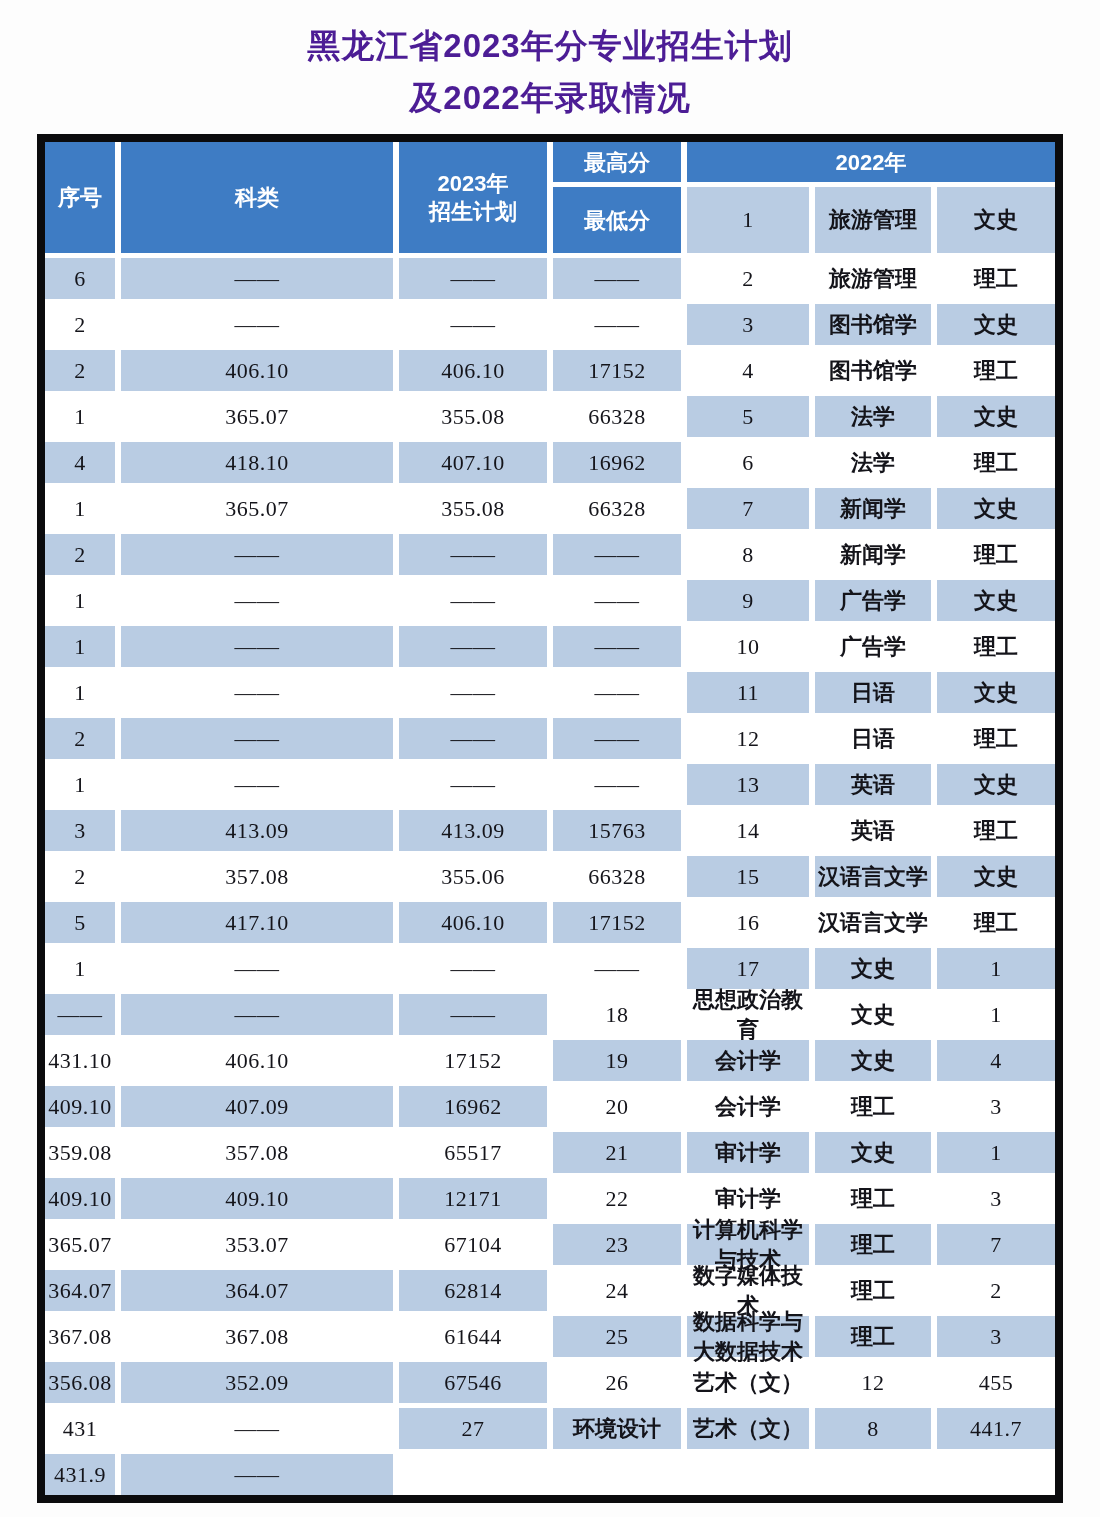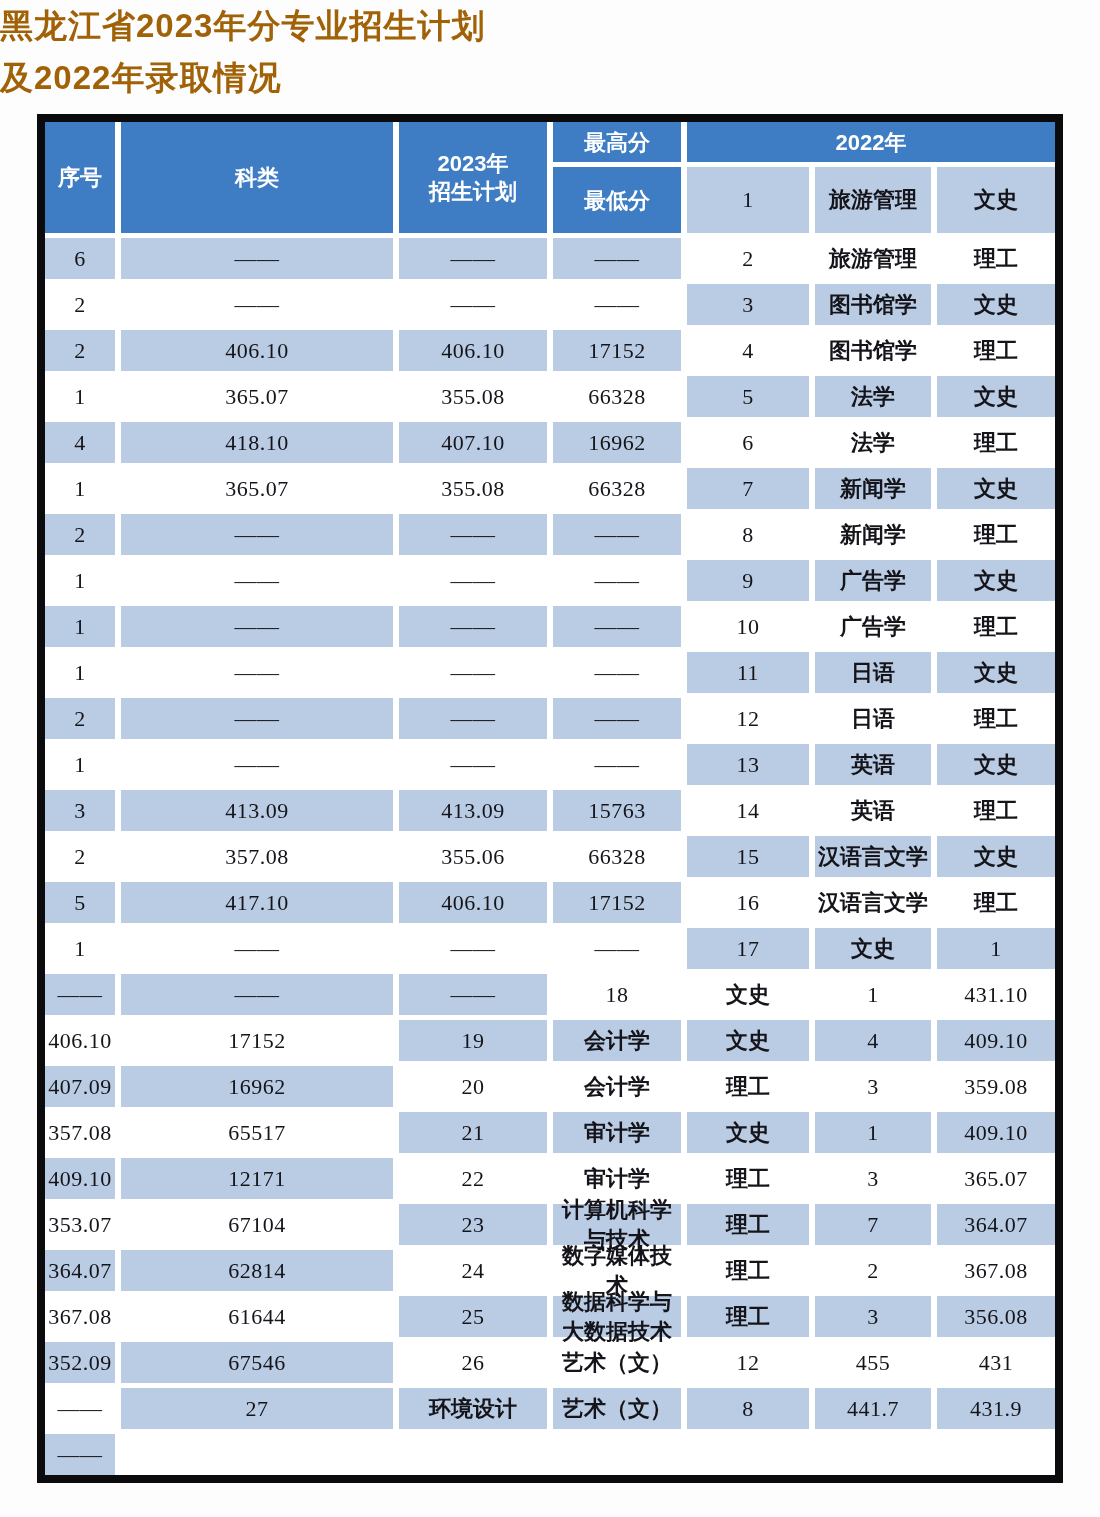--- a/index.html
+++ b/index.html
@@ -8,23 +8,25 @@
   }
   body {
     width: 1100px;
     height: 1517px;
     overflow: hidden;
     background: #fdfdfd;
     font-family: "Liberation Sans", "DejaVu Sans", sans-serif;
     -webkit-font-smoothing: antialiased;
   }
   .page-title {
+    text-align: center;
     font-weight: 800;
     font-size: 33px;
-    color: #a16207;
+    color: #4c1d95;
+    padding-top: 20px;
     line-height: 1.58;
     letter-spacing: 1px;
   }
   .tbl-wrap {
     width: 1010px;
     margin: 10px auto 0 auto;
     border: 8px solid #0b0b0d;
     background: #ffffff;
   }
   .tbl {
@@ -196,20 +198,21 @@
       <div class="cell num">——</div>
       <div class="cell num">——</div>
       <div class="cell num">——</div>
       <div class="cell num blue">17</div>
       <div class="cell cjk blue">文史</div>
       <div class="cell num blue">1</div>
       <div class="cell num blue">——</div>
       <div class="cell num blue">——</div>
       <div class="cell num blue">——</div>
       <div class="cell num">18</div>
+      <div class="cell cjk">思想政治教育</div>
       <div class="cell cjk">文史</div>
       <div class="cell num">1</div>
       <div class="cell num">431.10</div>
       <div class="cell num">406.10</div>
       <div class="cell num">17152</div>
       <div class="cell num blue">19</div>
       <div class="cell cjk blue">会计学</div>
       <div class="cell cjk blue">文史</div>
       <div class="cell num blue">4</div>
       <div class="cell num blue">409.10</div>

